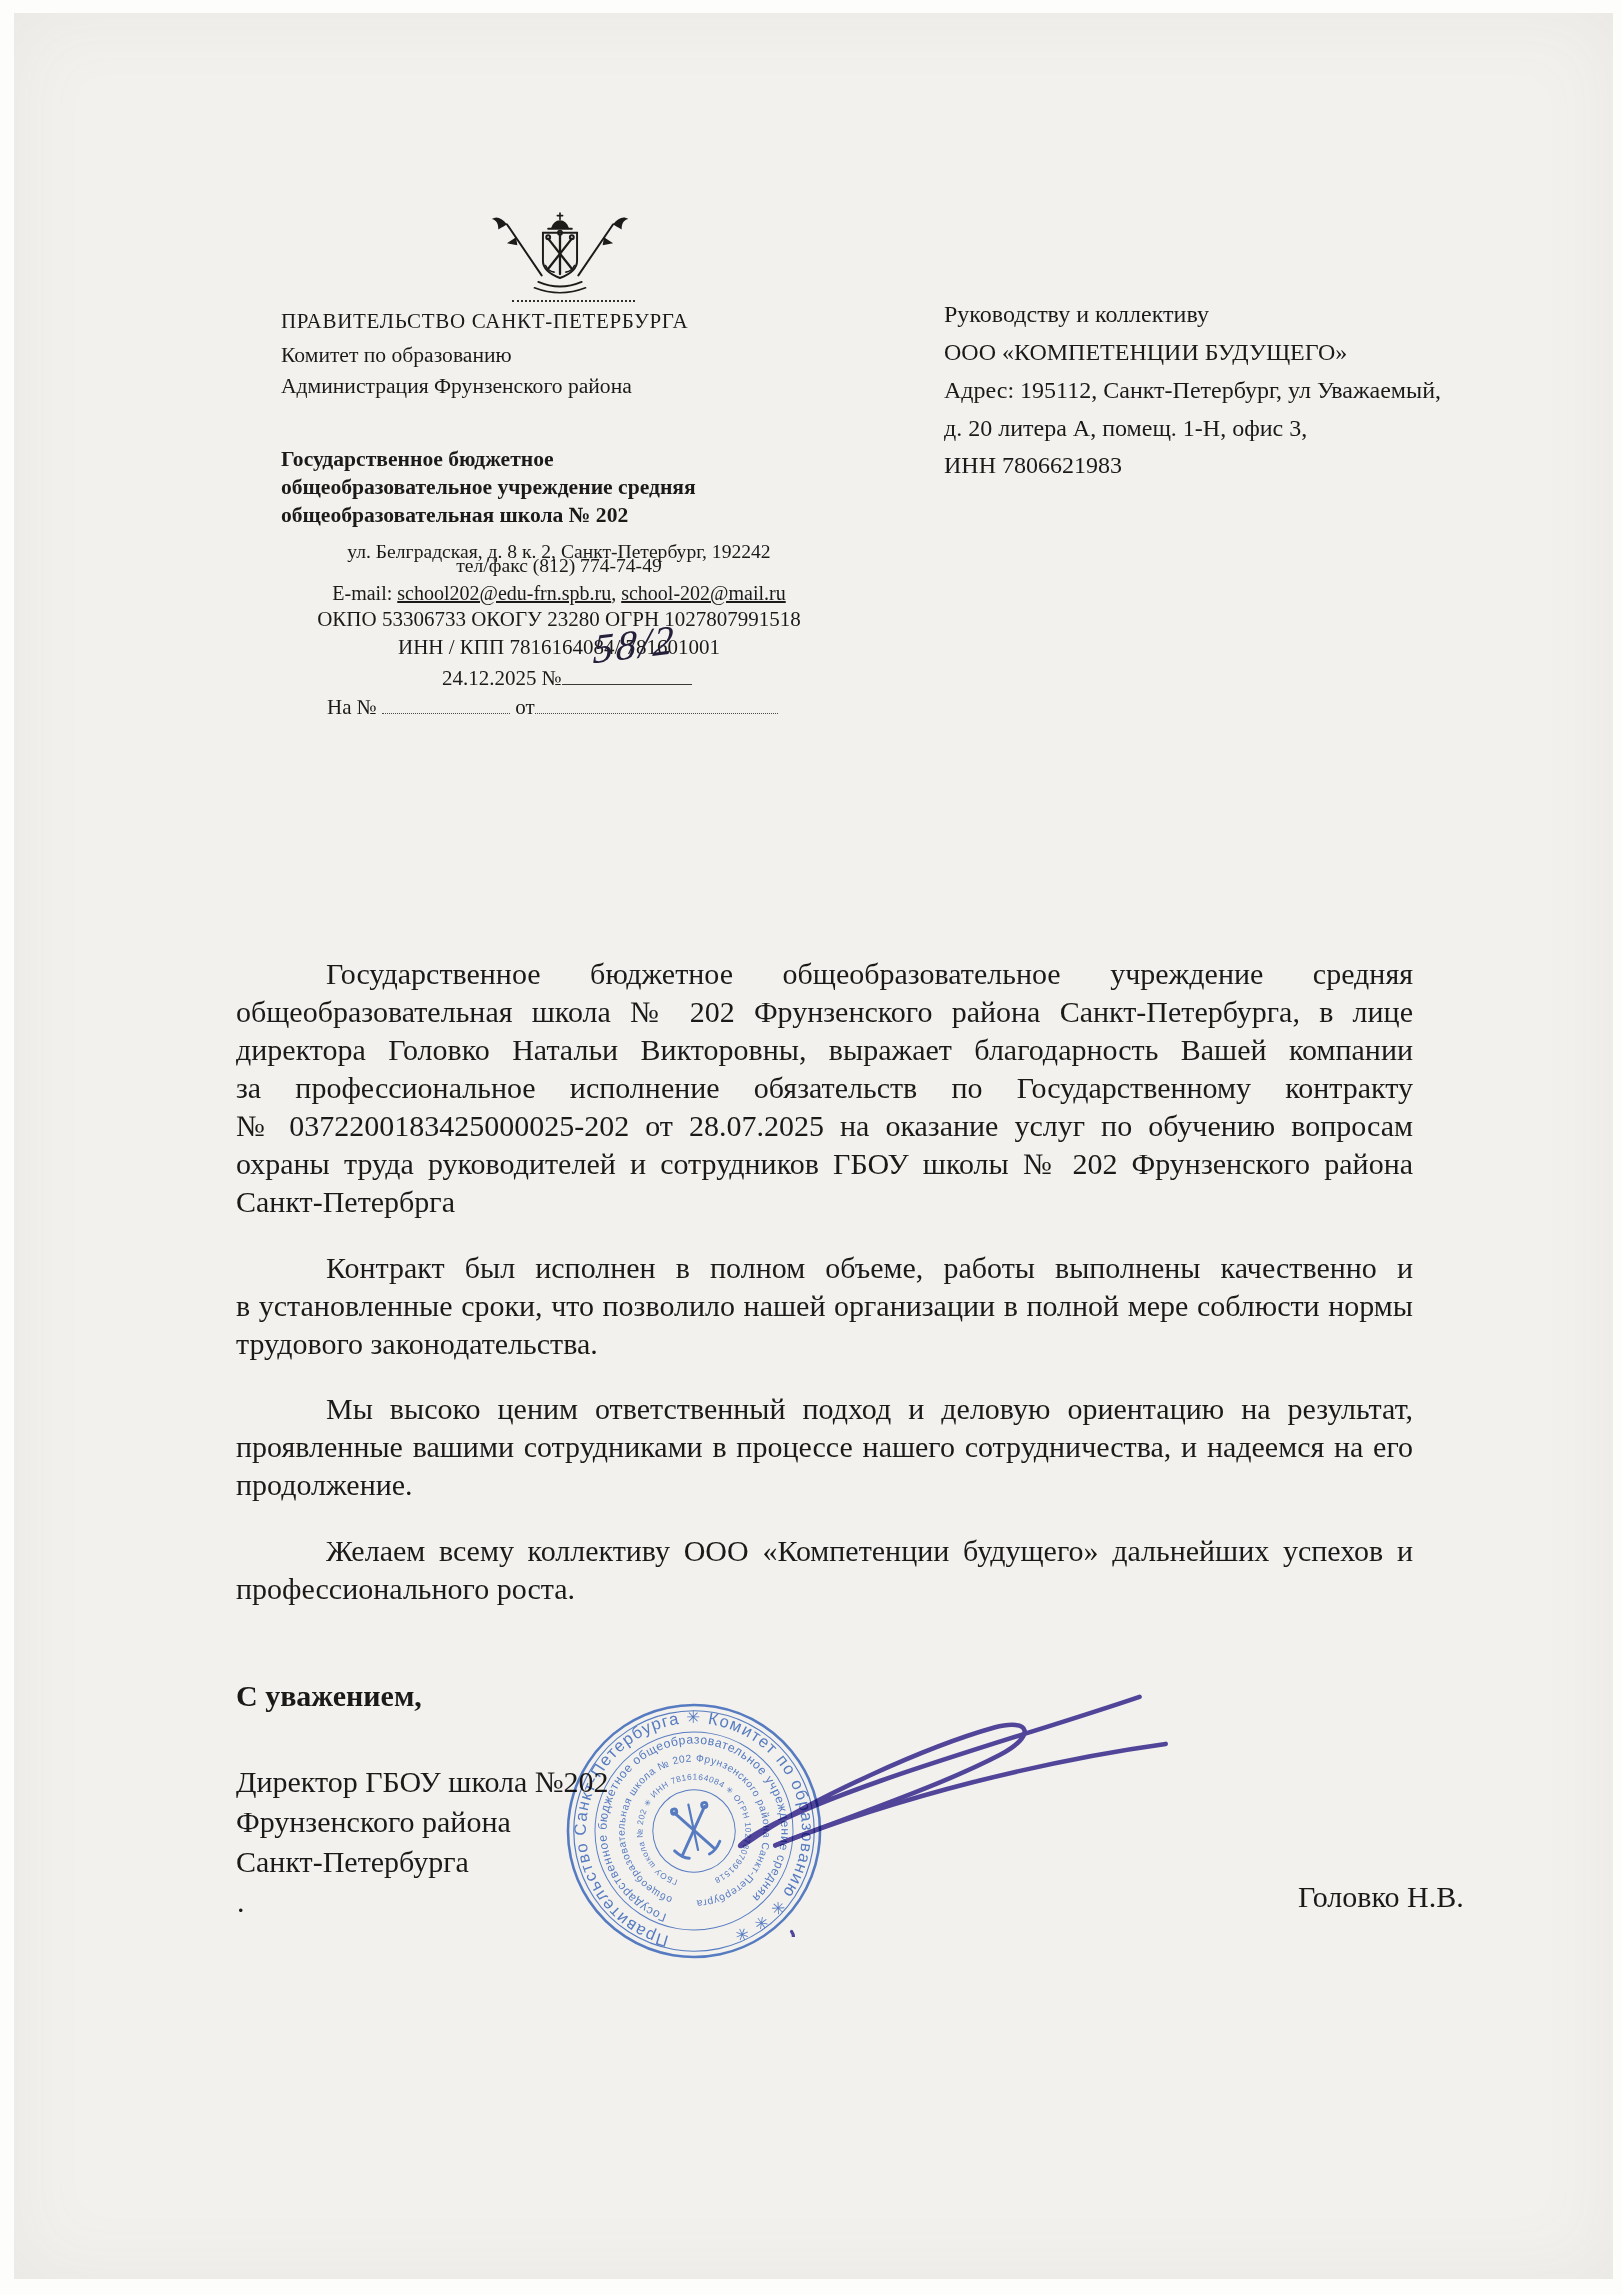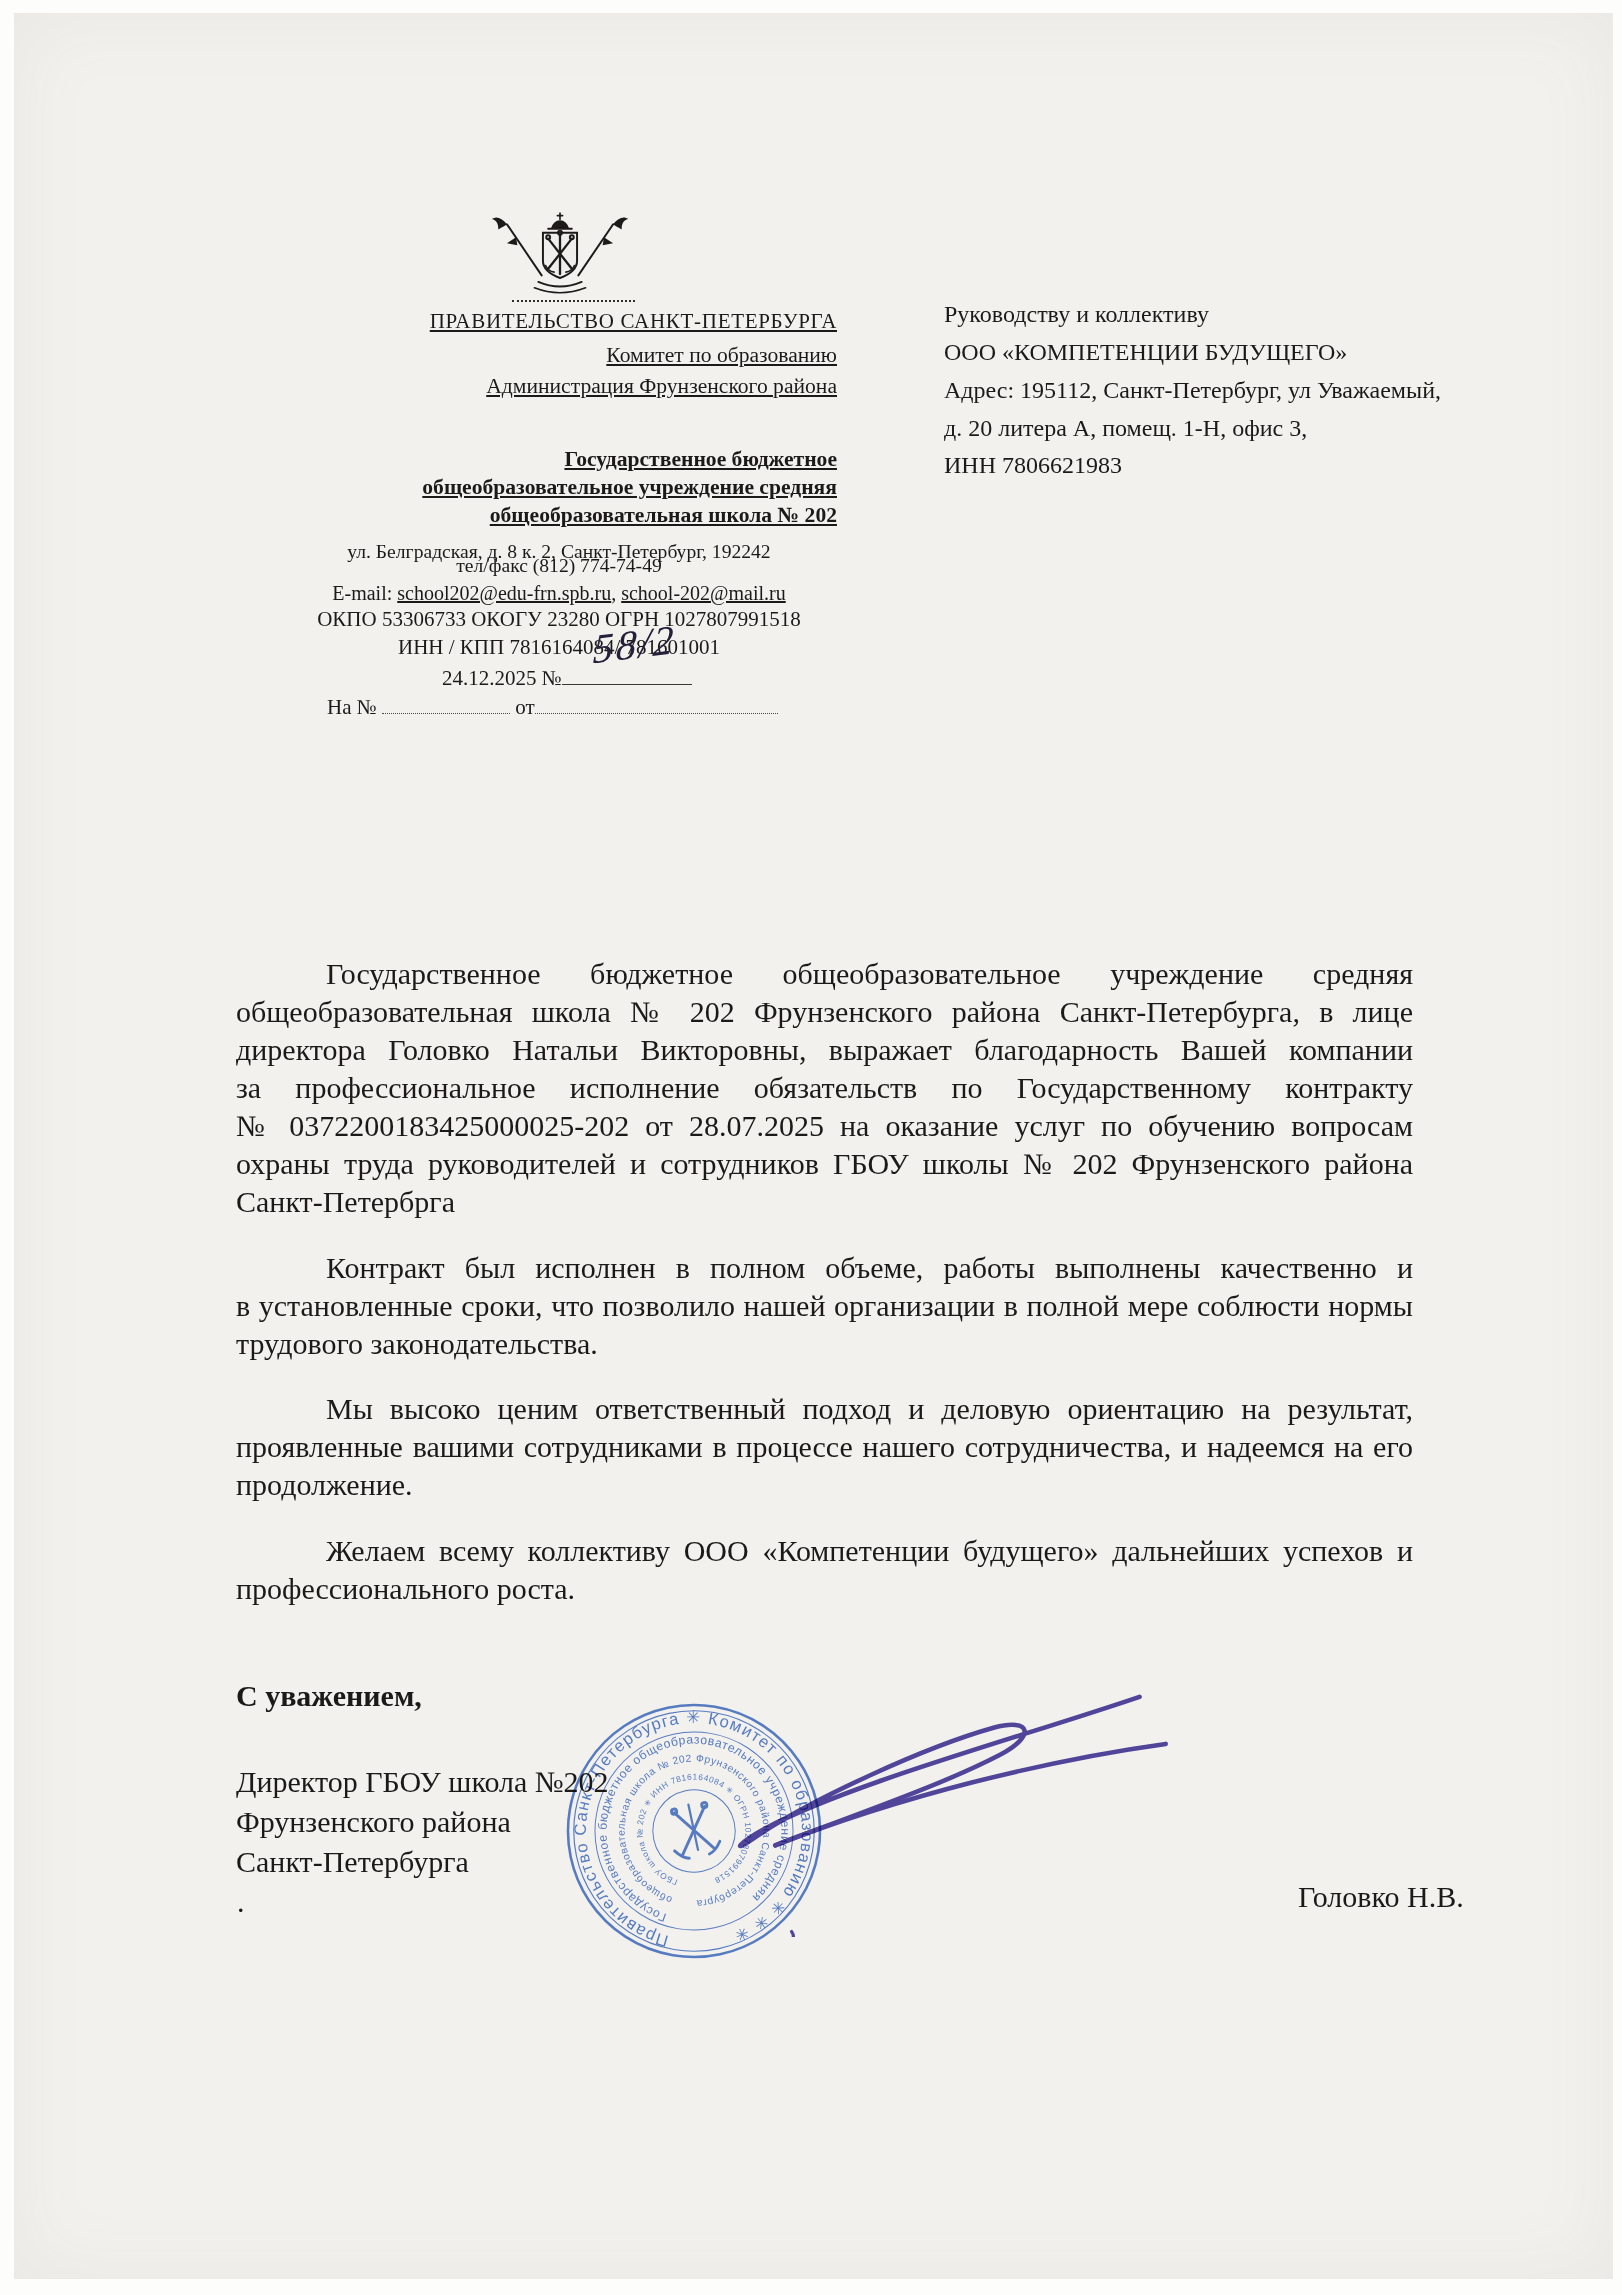--- a/index.html
+++ b/index.html
@@ -8,21 +8,21 @@
     background:#fdfdfc;
     font-family:"Liberation Serif","DejaVu Serif",serif;
     color:#1b1a18;
   }
   .paper{
     position:absolute; left:14.4px; top:13px; right:10.5px; bottom:15.7px;
     background:#f3f1ee;
     box-shadow: inset 0 0 79px rgba(120,115,105,0.07);
   }
   .abs{position:absolute;}
-  .ctr{left:281px; width:556px; text-align:right;text-decoration:underline;}
+  .ctr{left:281px; width:556px; text-align:left;}
   .gov{font-size:21px; letter-spacing:0.7px; top:309px;}
   .committee{font-size:21.6px; top:343px;}
   .administration{font-size:21.6px; top:374px;}
   .school{top:445px; font-weight:bold; font-size:21.6px; line-height:28px;}
   .addr{font-size:19.6px; left:281px; width:556px; text-align:center;}
   .codes{font-size:21px;}
   .u{text-decoration:underline;}
   .dotted-sep{left:512px; top:300px; width:123px; border-bottom:2px dotted #2e2d2b; height:0;}
   .daterow{left:442px; top:662px; font-size:21px; white-space:nowrap;}
   .blank{display:inline-block; border-bottom:1.3px solid #3b3a38; height:22px; vertical-align:baseline;}

